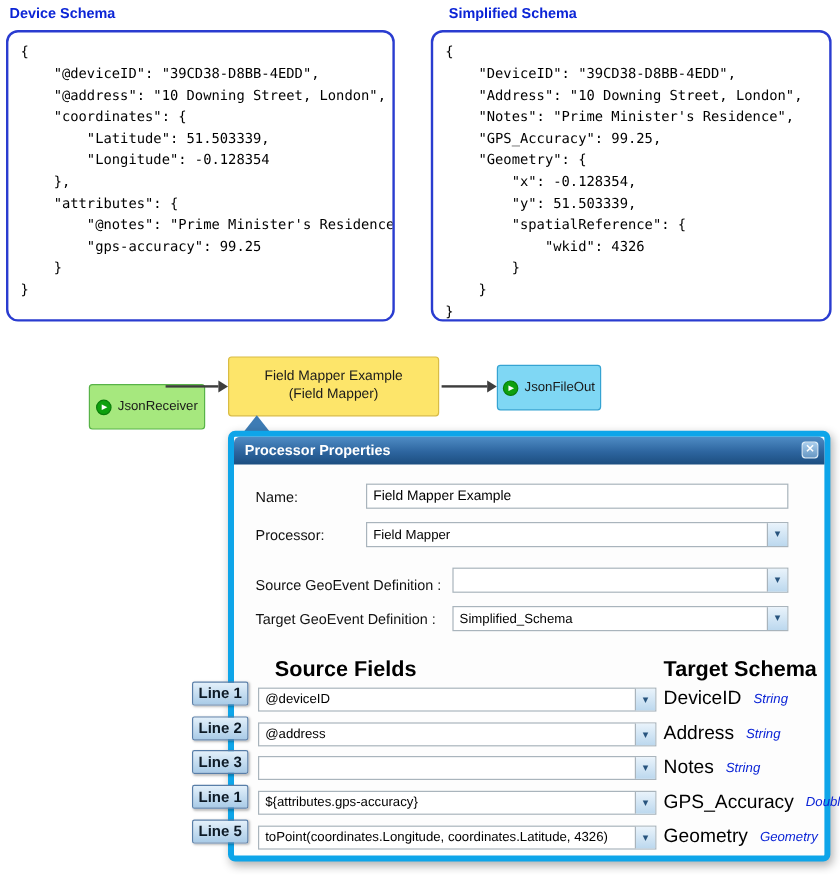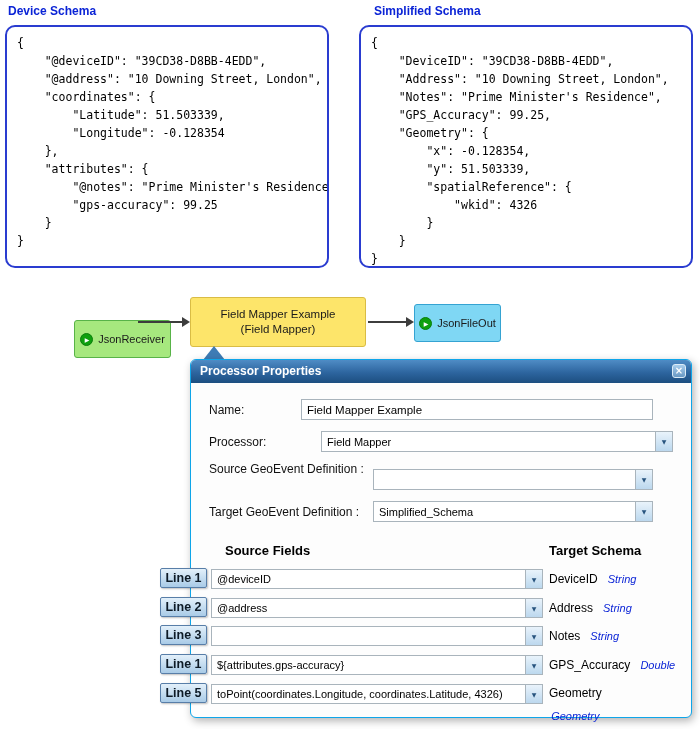--- a/index.html
+++ b/index.html
@@ -20,46 +20,46 @@
   .node-yellow { background:#fde56a; border:1px solid #d9bc45; border-radius:3px; flex-direction:column; font-size:11.5px; line-height:15px; }
   .node-blue { background:#7fd7f4; border:1px solid #35a3d2; border-radius:3px; gap:5px; font-size:11px; }
   .play-icon { width:13px; height:13px; border-radius:50%; background:#0ea00e; border:1px solid #0a7d0a;
     display:flex; align-items:center; justify-content:center; color:#ffffff; font-size:6px; padding-left:1px;
     font-family:"DejaVu Sans", sans-serif; flex:0 0 auto; }
 
   .arrow-line { height:2px; background:#3d3d3d; }
   .arrow-head { width:0; height:0; border-top:5px solid transparent; border-bottom:5px solid transparent; border-left:8px solid #3d3d3d; }
   .callout-tri { width:0; height:0; border-left:11px solid transparent; border-right:11px solid transparent; border-bottom:14px solid #3e7cb5; }
 
-  .dialog { background:#fdfdfd; border:1px solid #0ea5e9; border-radius:6px; box-shadow:2px 3px 8px rgba(0,0,0,0.3); }
+  .dialog { background:#fdfdfd; border:5px solid #0ea5e9; border-radius:6px; box-shadow:2px 3px 8px rgba(0,0,0,0.3); }
   .dialog-titlebar { position:absolute; left:0; top:0; right:0; height:23px; border-radius:5px 5px 0 0;
     background:linear-gradient(to bottom,#4f8cc5 0%, #2d659f 55%, #1c4e80 100%);
     color:#ffffff; font-weight:bold; font-size:12px; line-height:23px; padding-left:9px; }
   .close-btn { position:absolute; top:4px; right:5px; width:14px; height:14px; border-radius:3px;
     background:linear-gradient(to bottom,#a8cdec,#6898c4); border:1px solid #dcecf8;
     color:#ffffff; font-size:10px; line-height:11px; text-align:center; font-weight:bold;
     font-family:"DejaVu Sans", sans-serif; cursor:default; }
 
   .form-label { font-size:12px; color:#111111; white-space:nowrap; }
   .text-input { border:1px solid #a9b4bc; background:#ffffff; font-size:11.5px; color:#000000;
     font-family:"Liberation Sans", sans-serif; padding:0 5px; }
   .combo { border:1px solid #a9b4bc; background:#ffffff; }
   .combo-text { position:absolute; left:5px; top:0; bottom:0; right:19px; font-size:11px; color:#000000;
     display:flex; align-items:center; white-space:nowrap; overflow:hidden; }
   .combo-btn { position:absolute; right:0; top:0; bottom:0; width:17px;
     background:linear-gradient(to bottom,#e9f3fb,#bcd8ee); border-left:1px solid #a9b4bc;
     display:flex; align-items:center; justify-content:center; font-size:6px; color:#28547e;
     font-family:"DejaVu Sans", sans-serif; }
 
-  .col-header { font-size:13px; font-weight:bold; color:#000000; white-space:nowrap; }
+  .col-header { font-size:18px; font-weight:bold; color:#000000; white-space:nowrap; }
   .line-badge { background:linear-gradient(to bottom,#e3f0fa,#a9cbe7); border:1px solid #587ea8; border-radius:2px;
     font-size:12.5px; font-weight:bold; color:#0d1a26; display:flex; align-items:center; justify-content:center;
     box-shadow:1px 1px 2px rgba(0,0,0,0.25); }
   .target-row { display:flex; align-items:center; gap:10px; white-space:nowrap; }
-  .target-name { font-size:12px; color:#000000; }
+  .target-name { font-size:16px; color:#000000; }
   .target-type { font-size:11px; font-style:italic; color:#0b24d6; }
 </style>
 </head>
 <body>
 
 <div class="canvas">
 
   <div class="abs schema-title" style="left:8px; top:4px;">Device Schema</div>
   <pre class="abs schema-box" style="left:5px; top:25px; width:324px; height:243px;">{
     "@deviceID": "39CD38-D8BB-4EDD",
@@ -113,26 +113,26 @@
   <div class="abs callout-tri" style="left:203px; top:346px;"></div>
 
   <div class="abs dialog" style="left:190px; top:359px; width:502px; height:359px;">
     <div class="dialog-titlebar">Processor Properties</div>
     <div class="close-btn">×</div>
 
     <div class="abs form-label" style="left:18px; top:43px;">Name:</div>
     <input class="abs text-input" style="left: 110px; top: 39px; width: 352px; height: 21px;" value="Field Mapper Example">
 
     <div class="abs form-label" style="left:18px; top:75px;">Processor:</div>
-    <div class="abs combo" style="left:110px; top:71px; width:352px; height:21px;margin-left:20px;">
+    <div class="abs combo" style="left:110px; top:71px; width:352px; height:21px;">
       <span class="combo-text">Field Mapper</span>
       <span class="combo-btn">▼</span>
     </div>
 
-    <div class="abs form-label" style="left:18px; top:102px;text-align:right;">Source GeoEvent Definition :</div>
+    <div class="abs form-label" style="left:18px; top:117px;text-align:right;">Source GeoEvent Definition :</div>
     <div class="abs combo" style="left:182px; top:109px; width:280px; height:21px;">
       <span class="combo-btn">▼</span>
     </div>
 
     <div class="abs form-label" style="left:18px; top:145px;">Target GeoEvent Definition :</div>
     <div class="abs combo" style="left:182px; top:141px; width:280px; height:21px;">
       <span class="combo-text">Simplified_Schema</span>
       <span class="combo-btn">▼</span>
     </div>
 
@@ -171,21 +171,21 @@
     </div>
     <div class="abs target-row" style="left:358px; top:297px; height:16px;">
       <span class="target-name">GPS_Accuracy</span>
       <span class="target-type">Double</span>
     </div>
 
     <div class="abs combo" style="left:20px; top:324px; width:332px; height:20px;">
       <span class="combo-text">toPoint(coordinates.Longitude, coordinates.Latitude, 4326)</span>
       <span class="combo-btn">▼</span>
     </div>
-    <div class="abs target-row" style="left:358px; top:326px; height:16px;flex-direction:column;">
+    <div class="abs target-row" style="left:358px; top:326px; height:16px;">
       <span class="target-name">Geometry</span>
       <span class="target-type">Geometry</span>
     </div>
   </div>
 
   <div class="abs line-badge" style="left:160px; top:568px; width:47px; height:20px;">Line 1</div>
   <div class="abs line-badge" style="left:160px; top:597px; width:47px; height:20px;">Line 2</div>
   <div class="abs line-badge" style="left:160px; top:625px; width:47px; height:20px;">Line 3</div>
   <div class="abs line-badge" style="left:160px; top:654px; width:47px; height:20px;">Line 1</div>
   <div class="abs line-badge" style="left:160px; top:683px; width:47px; height:20px;">Line 5</div>

